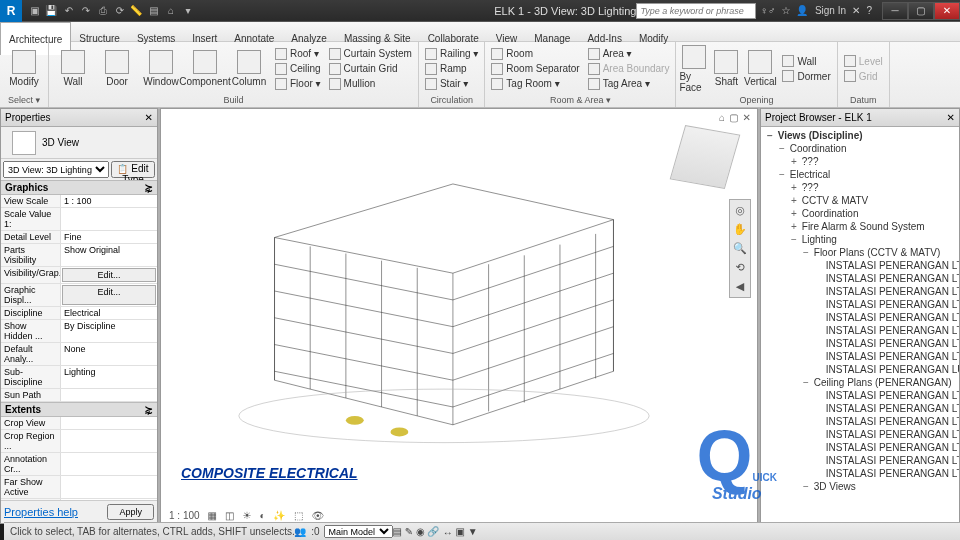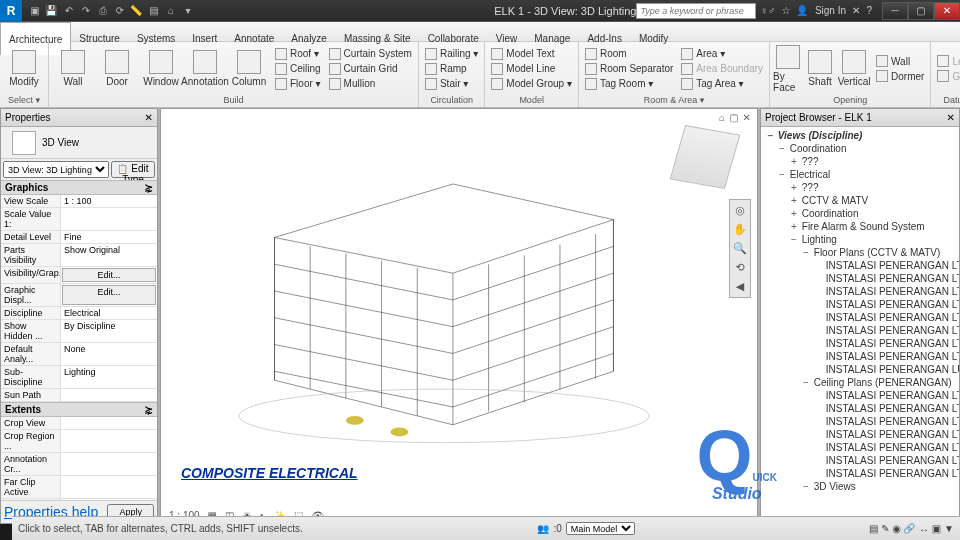--- a/index.html
+++ b/index.html
@@ -35,41 +35,41 @@
 .drop-row{display:flex;padding:2px;gap:2px}
 .drop-row select,.drop-row button{font-size:9px;height:17px}
 .drop-row select{flex:1}
 .prop-grid{flex:1;overflow:auto;background:#fff}
 .pg-section{background:#ddd;font-weight:bold;padding:1px 4px;font-size:9px;border-top:1px solid #bbb;border-bottom:1px solid #bbb;display:flex;justify-content:space-between}
 .pg-row{display:flex;border-bottom:1px solid #e0e0e0}
 .pg-row .k{width:60px;padding:1px 3px;font-size:9px;background:#f5f5f5;border-right:1px solid #ddd;overflow:hidden}
 .pg-row .v{flex:1;padding:1px 3px;font-size:9px;overflow:hidden}
 .pg-row .v.btn{text-align:center;background:#eee;border:1px solid #aaa;margin:1px}
 .props-foot{display:flex;justify-content:space-between;align-items:center;padding:3px;border-top:1px solid #ccc}
-.props-foot a{color:#0066cc;text-decoration:underline;font-size:14px}
+.props-foot a{color:#0066cc;text-decoration:underline;font-size:11px}
 .props-foot button{font-size:9px;padding:1px 10px}
 .canvas{flex:1;background:#fff;border:1px solid #999;position:relative;margin:0 2px}
 .view-controls{position:absolute;top:3px;right:6px;display:flex;gap:4px;color:#666;font-size:11px}
 .viewcube{position:absolute;top:20px;right:24px;width:56px;height:56px;border:1px solid #bbb;background:linear-gradient(#f0f0f0,#ddd);transform:rotate(10deg) skewX(-6deg)}
 .navbar{position:absolute;top:90px;right:6px;width:22px;background:#e8e8e8;border:1px solid #aaa;display:flex;flex-direction:column;align-items:center;gap:6px;padding:4px 0}
 .navbar span{font-size:11px;color:#555}
 .building{position:absolute;top:20px;left:60px;right:90px;bottom:70px}
 .building svg{width:100%;height:100%}
 .comp-label{position:absolute;bottom:42px;left:20px;font-weight:bold;font-style:italic;text-decoration:underline;color:#003399;font-size:14px}
 .watermark{position:absolute;bottom:20px;right:-20px;font-size:48px;font-weight:bold;color:#0055cc;opacity:.75;font-family:Georgia}
 .watermark .q{font-size:72px}
 .watermark .sub{font-size:16px;font-style:italic;display:block;text-align:center;margin-top:-12px}
 .viewbar{position:absolute;bottom:2px;left:6px;display:flex;gap:4px;align-items:center;font-size:9px;color:#555}
 .viewbar span{padding:0 2px}
 .browser{width:200px;background:#f0f0f0;border:1px solid #999;display:flex;flex-direction:column}
 .tree{flex:1;overflow:auto;background:#fff;padding:2px;font-size:10px;color:#333}
 .tn{padding:1px 0;white-space:nowrap}
 .tn .tw{display:inline-block;width:10px;text-align:center;color:#666}
 .tn.bold{font-weight:bold}
-.statusbar{position:absolute;bottom:0;left:12px;right:0;height:24px;background:linear-gradient(#ececec,#dcdcdc);border-top:1px solid #aaa;display:flex;align-items:center;padding:0 6px;font-size:9px;color:#444;justify-content:space-between}
+.statusbar{position:absolute;bottom:0;left:4px;right:0;height:18px;background:linear-gradient(#ececec,#dcdcdc);border-top:1px solid #aaa;display:flex;align-items:center;padding:0 6px;font-size:9px;color:#444;}
 .statusbar .mid{display:flex;align-items:center;gap:4px}
 .statusbar select{font-size:9px;height:13px}
 </style>
 </head>
 <body>
 
 <div class="titlebar">
   <div class="app-icon">R</div>
   <div class="qat">
     <span>▣</span>
@@ -134,21 +134,21 @@
       <div class="rbtn-big">
           <div class="ic"></div>
           <span>Door</span>
         </div>
       <div class="rbtn-big">
           <div class="ic"></div>
           <span>Window</span>
         </div>
       <div class="rbtn-big">
           <div class="ic"></div>
-          <span>Annotation</span>
+          <span>Component</span>
         </div>
       <div class="rbtn-big">
           <div class="ic"></div>
           <span>Column</span>
         </div>
       <div class="rcol">
         <div class="rbtn-sm">
             <span class="ic"></span>
             <span>Roof ▾</span>
           </div>
@@ -189,39 +189,20 @@
             <span class="ic"></span>
             <span>Ramp</span>
           </div>
       <div class="rbtn-sm">
             <span class="ic"></span>
             <span>Stair ▾</span>
           </div>
     </div>
       </div>
     <div class="rgroup-label">Circulation</div>
-  </div>
-  <div class="rgroup">
-    <div class="rgroup-body">
-        <div class="rcol">
-      <div class="rbtn-sm">
-            <span class="ic"></span>
-            <span>Model Text</span>
-          </div>
-      <div class="rbtn-sm">
-            <span class="ic"></span>
-            <span>Model Line</span>
-          </div>
-      <div class="rbtn-sm">
-            <span class="ic"></span>
-            <span>Model Group ▾</span>
-          </div>
-    </div>
-      </div>
-    <div class="rgroup-label">Model</div>
   </div>
   <div class="rgroup">
     <div class="rgroup-body">
       <div class="rcol">
         <div class="rbtn-sm">
             <span class="ic"></span>
             <span>Room</span>
           </div>
         <div class="rbtn-sm">
             <span class="ic"></span>
@@ -370,21 +351,21 @@
           </div>
           <div class="pg-row">
             <div class="k">Crop Region ...</div>
             <div class="v"></div>
           </div>
           <div class="pg-row">
             <div class="k">Annotation Cr...</div>
             <div class="v"></div>
           </div>
           <div class="pg-row">
-            <div class="k">Far Clip Active</div>
+            <div class="k">Far Show Active</div>
             <div class="v"></div>
           </div>
           <div class="pg-row">
             <div class="k">Far Clip Offset</div>
             <div class="v">304800.0</div>
           </div>
         </div>
 
     </div>
     <div class="props-foot">
@@ -436,21 +417,21 @@
       <span>👁</span>
     </div>
   </div>
 
   <div class="browser">
     <div class="panel-head">
         <span>Project Browser - ELK 1</span>
         <span class="x">✕</span>
       </div>
     <div class="tree" id="tree">
-        <div class="tn bold" style="padding-left: 2px; font-style: italic;"><span class="tw">−</span> Views (Discipline)</div>
+        <div class="tn bold" style="padding-left: 2px;"><span class="tw">−</span> Views (Discipline)</div>
         <div class="tn" style="padding-left: 14px;"><span class="tw">−</span> Coordination</div>
         <div class="tn" style="padding-left: 26px;"><span class="tw">+</span> ???</div>
         <div class="tn" style="padding-left: 14px;"><span class="tw">−</span> Electrical</div>
         <div class="tn" style="padding-left: 26px;"><span class="tw">+</span> ???</div>
         <div class="tn" style="padding-left: 26px;"><span class="tw">+</span> CCTV &amp; MATV</div>
         <div class="tn" style="padding-left: 26px;"><span class="tw">+</span> Coordination</div>
         <div class="tn" style="padding-left: 26px;"><span class="tw">+</span> Fire Alarm &amp; Sound System</div>
         <div class="tn" style="padding-left: 26px;"><span class="tw">−</span> Lighting</div>
         <div class="tn" style="padding-left: 38px;"><span class="tw">−</span> Floor Plans (CCTV &amp; MATV)</div>
         <div class="tn" style="padding-left: 50px;"><span class="tw"></span> INSTALASI PENERANGAN LT. 1</div>

